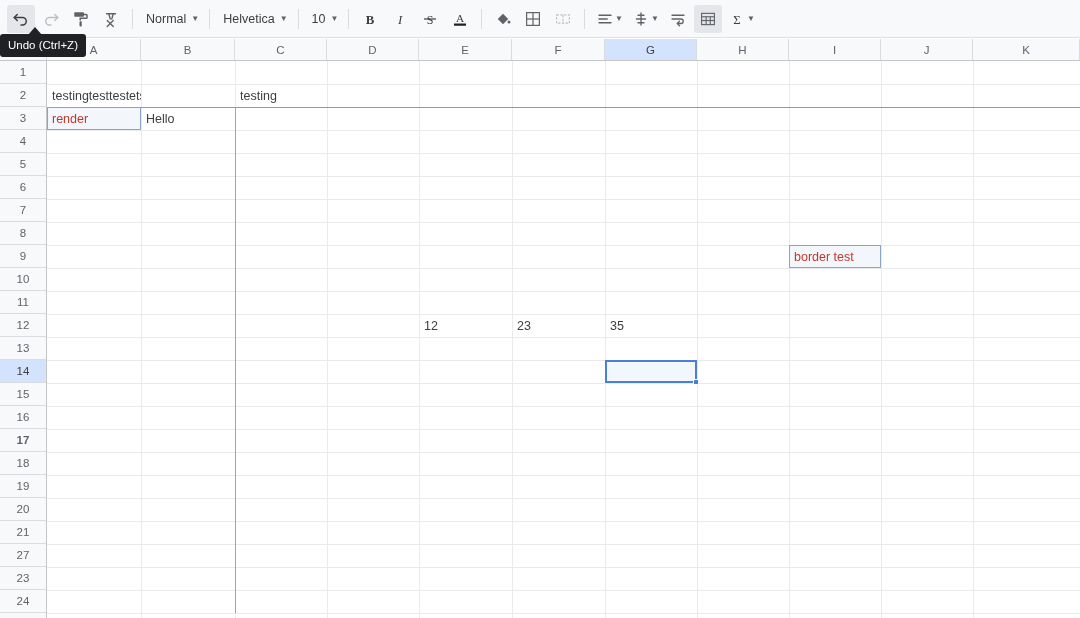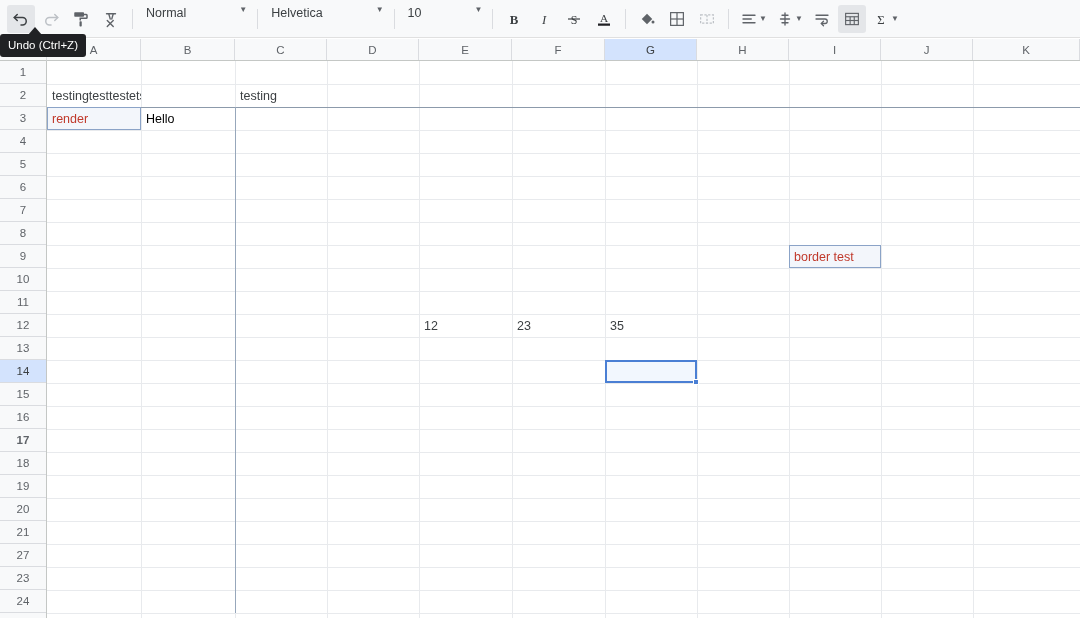--- a/index.html
+++ b/index.html
@@ -32,28 +32,27 @@
   .tb-btn.active { background: #e4e6e9; }
   .tb-btn.disabled { color: #bdc1c6; }
   .tb-sep {
     width: 1px; height: 20px;
     background: #dadce0;
     margin: 0 6px;
     flex: 0 0 auto;
   }
   .tb-drop {
     height: 26px;
-    display: flex; align-items: flex-start;
+    display: flex; align-items: center;
     padding: 0 4px 0 7px;
     border-radius: 3px;
     font-size: 12.5px;
     color: #3c4043;
     white-space: nowrap;
     flex: 0 0 auto;
-    gap: 48px;
   }
   .tb-drop .caret {
     margin-left: 5px;
     font-size: 8px;
     color: #5f6368;
     line-height: 1;
   }
   .tb-btn .caret {
     font-size: 8px; color: #5f6368;
     margin-left: 1px; line-height: 1;
@@ -497,21 +496,21 @@
       <div class="hline" style="top: 391px;"></div>
       <div class="hline" style="top: 414px;"></div>
       <div class="hline" style="top: 437px;"></div>
       <div class="hline" style="top: 460px;"></div>
       <div class="hline" style="top: 483px;"></div>
       <div class="hline" style="top: 506px;"></div>
       <div class="hline" style="top: 529px;"></div>
       <div class="hline" style="top: 552px;"></div>
       <div class="cell" style="left: 1px; top: 23px; width: 93px; height: 23px; color: rgb(60, 64, 67);">testingtesttestets</div>
       <div class="cell" style="left: 189px; top: 23px; width: 91px; height: 23px; color: rgb(60, 64, 67);">testing</div>
-      <div class="cell" style="left: 95px; top: 46px; width: 93px; height: 23px; color: #000000;">Hello</div>
+      <div class="cell" style="left: 95px; top: 46px; width: 93px; height: 23px; color: #404040;">Hello</div>
       <div class="cell" style="left: 373px; top: 253px; width: 92px; height: 23px; color: rgb(60, 64, 67);">12</div>
       <div class="cell" style="left: 466px; top: 253px; width: 92px; height: 23px; color: rgb(60, 64, 67);">23</div>
       <div class="cell" style="left: 559px; top: 253px; width: 91px; height: 23px; color: rgb(60, 64, 67);">35</div>
       <div class="border-h" style="top: 46px; background: rgb(140, 154, 171);"></div>
       <div class="border-v" style="left: 188px; top: 46px; height: 506px;"></div>
       <div class="styled-cell" style="left: 0px; top: 46px; width: 94px; height: 23px; color: rgb(192, 57, 43); border-color: rgb(139, 163, 199); background: rgb(243, 246, 251);">render</div>
       <div class="styled-cell" style="left: 742px; top: 184px; width: 92px; height: 23px; color: rgb(192, 57, 43); border-color: rgb(139, 163, 199); background: rgb(243, 246, 251);">border test</div>
       <div id="selbox" style="left: 558px; top: 299px; width: 92px; height: 23px; border-color: rgb(74, 127, 212);"></div>
       <div id="selhandle" style="left: 646px; top: 318px; background: rgb(74, 127, 212);"></div>
     </div>

